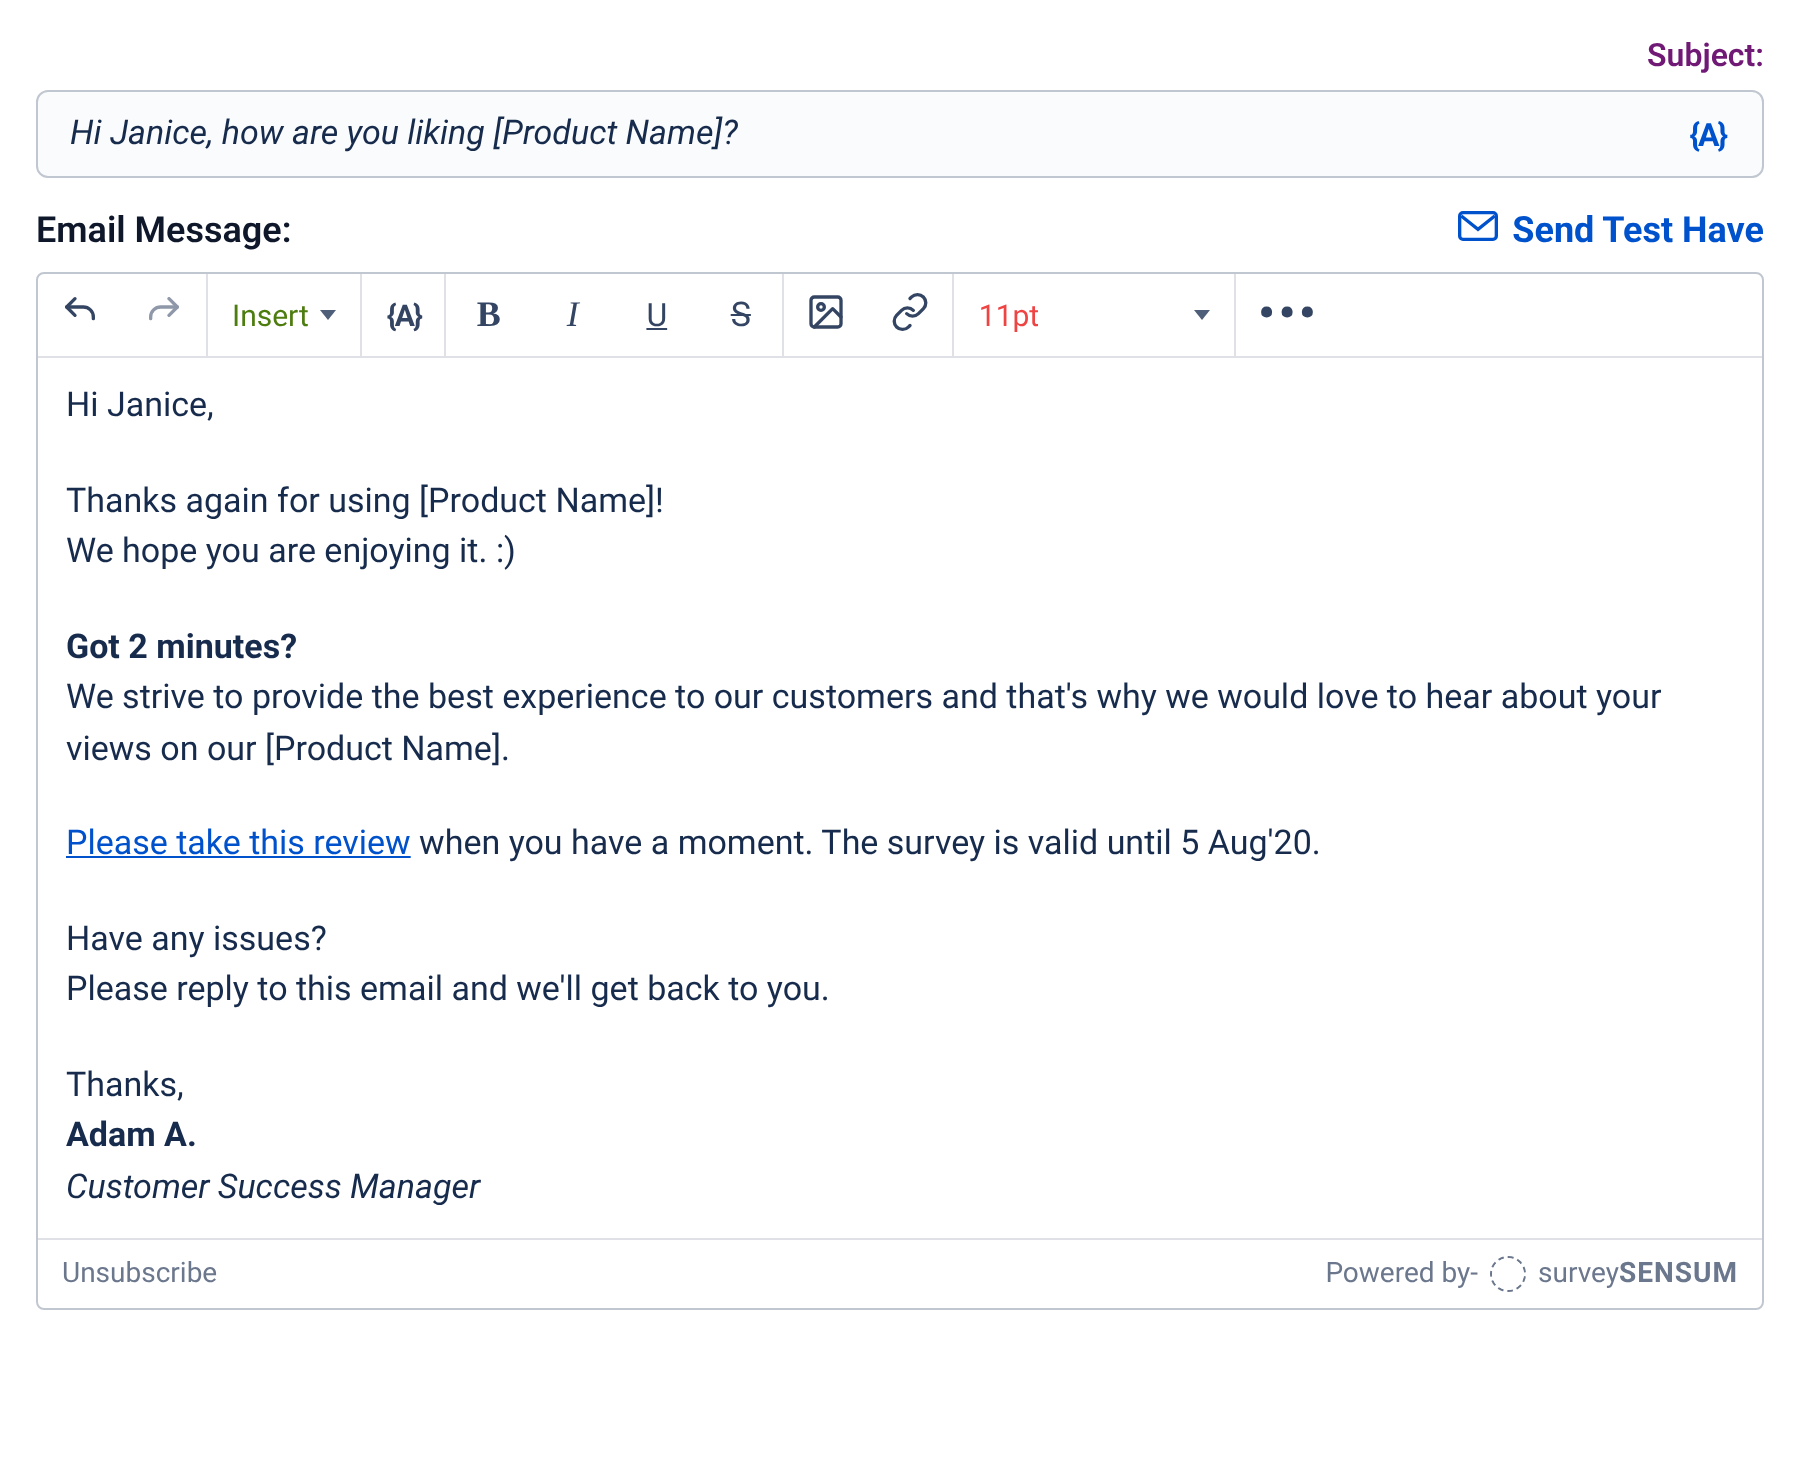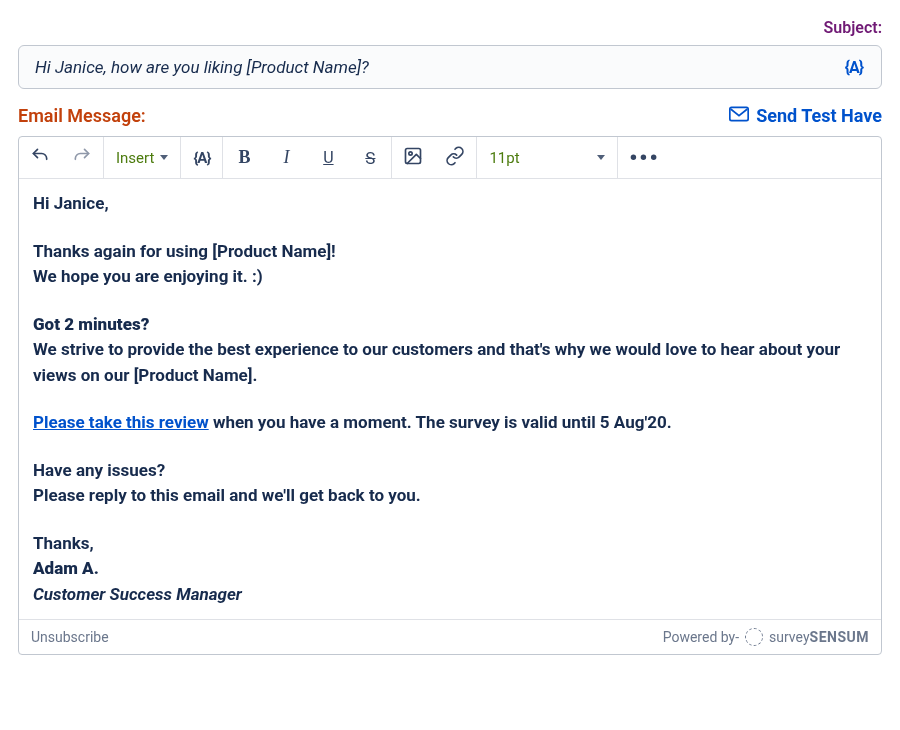--- a/index.html
+++ b/index.html
@@ -47,21 +47,21 @@
     letter-spacing: -1px;
     padding: 0 4px;
   }
   .row2 {
     display: flex;
     align-items: center;
     justify-content: space-between;
     margin: 4px 0 10px 0;
   }
   .email-msg-label {
-    color: #c2410c;
+    color: #0f172a;
     font-size: 18px;
     font-weight: 600;
   }
   .send-test {
     color: #0052CC;
     font-size: 18px;
     font-weight: 700;
     display: inline-flex;
     align-items: center;
     gap: 7px;
@@ -115,21 +115,21 @@
   .tb-bold { font-weight: 800; font-size: 18px; font-family: Georgia, serif;}
   .tb-italic { font-style: italic; font-size: 18px; font-family: Georgia, serif;}
   .tb-u { text-decoration: underline; font-size: 16px;}
   .tb-s { text-decoration: line-through; font-size: 17px;}
   .tb-fontsize {
     padding: 0 12px;
     display: flex;
     align-items: center;
     gap: 40px;
     font-size: 15px;
-    color: #4d7c0f;
+    color: #ef4444;
     min-width: 140px;
     justify-content: space-between;
   }
   .tb-more {
     font-size: 22px;
     font-weight: 900;
     letter-spacing: 2px;
     color: #344563;
   }
   .caret-down {
@@ -138,21 +138,20 @@
     border-right: 4px solid transparent;
     border-top: 5px solid #505F79;
     display: inline-block;
   }
   .body {
     padding: 12px 14px;
     font-size: 17px;
     line-height: 1.5;
     color: #172B4D;
     min-height: 420px;
-    font-weight: bold;
   }
   .body p { margin: 0; }
   .body .spacer { height: 22px; }
   .body a { color: #0052CC; text-decoration: underline; }
   .footer {
     border-top: 1px solid #DFE1E6;
     display: flex;
     align-items: center;
     justify-content: space-between;
     padding: 8px 12px;

